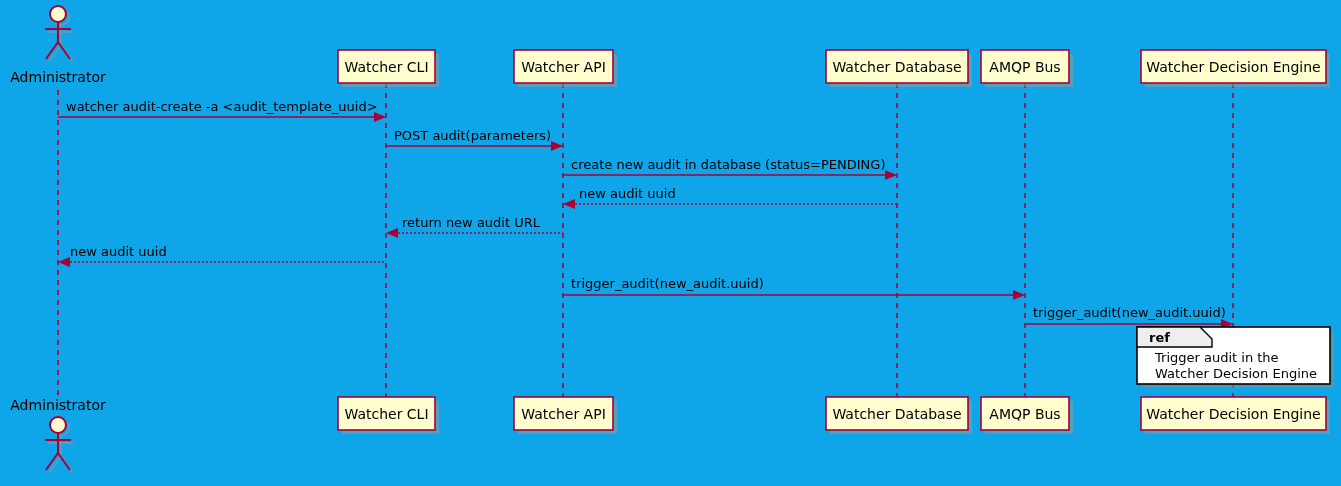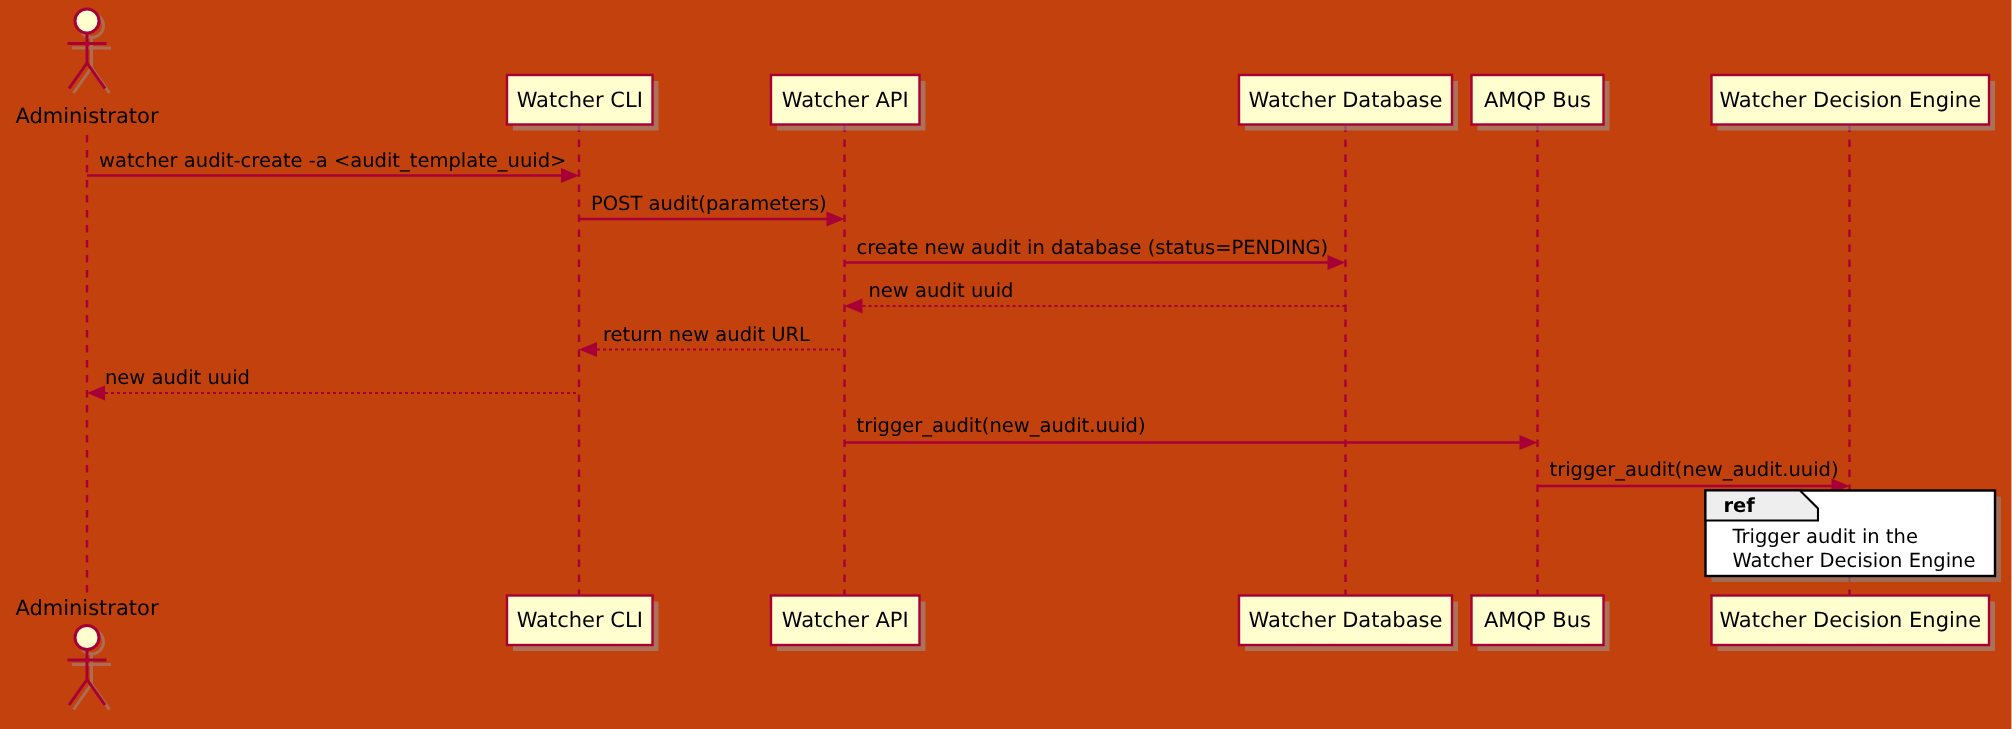--- a/index.html
+++ b/index.html
@@ -8,21 +8,21 @@
     padding: 0;
     background: #FFFFFF;
   }
   body {
     font-family: "DejaVu Sans", sans-serif;
   }
   #diagram {
     position: relative;
     width: 1341px;
     height: 486px;
-    background: #c2410c;
+    background: #0ea5e9;
     overflow: hidden;
   }
   svg.layer {
     position: absolute;
     left: 0;
     top: 0;
     width: 1341px;
     height: 486px;
   }
   .lifeline {

